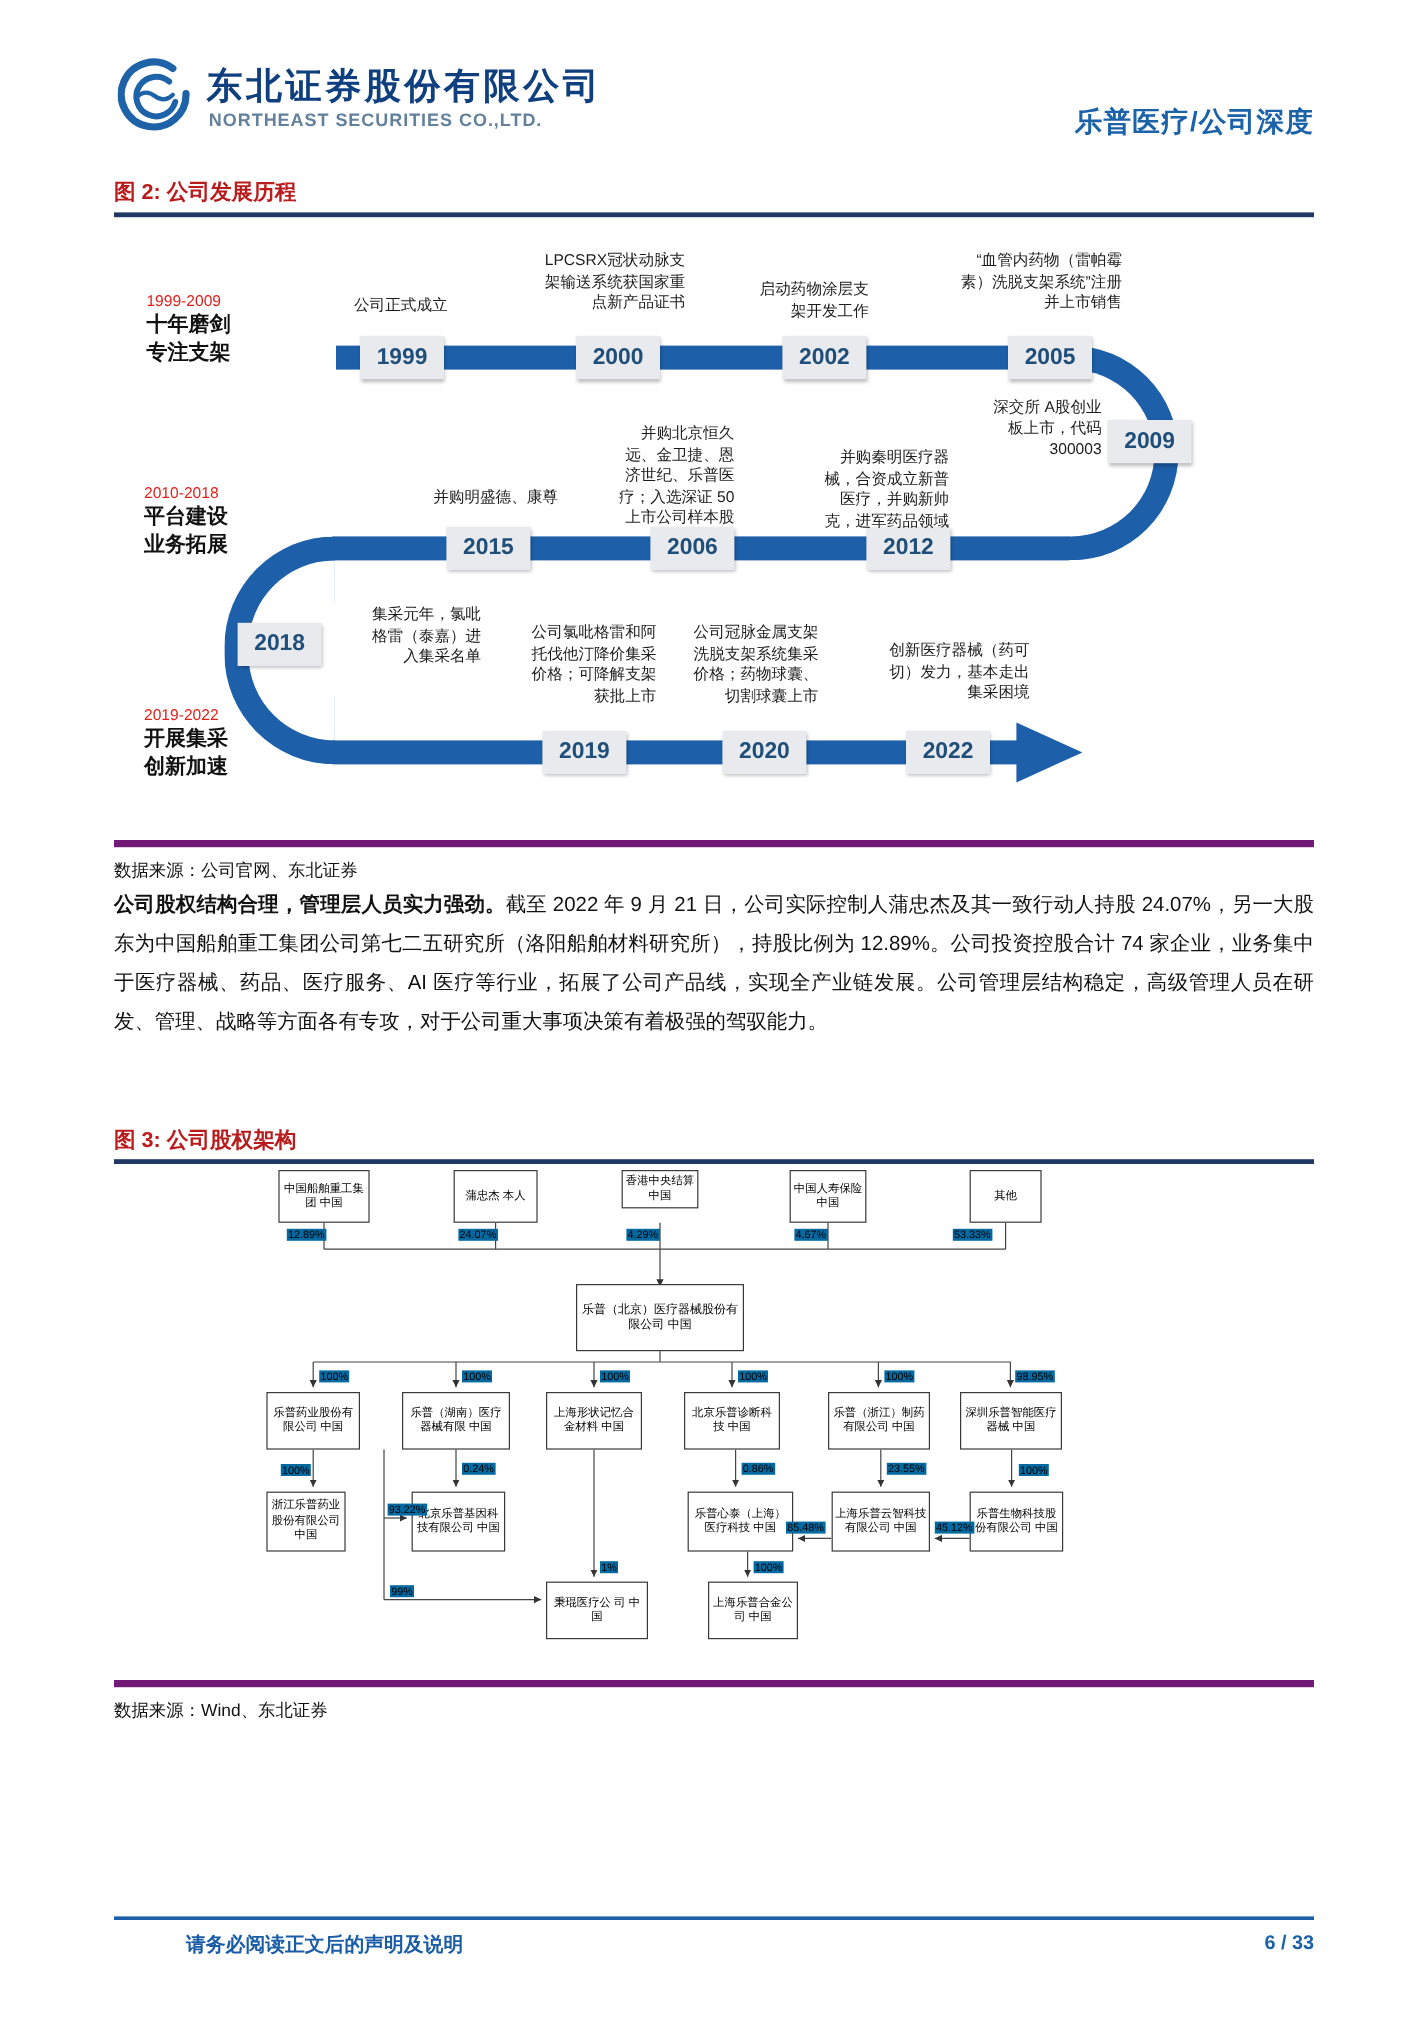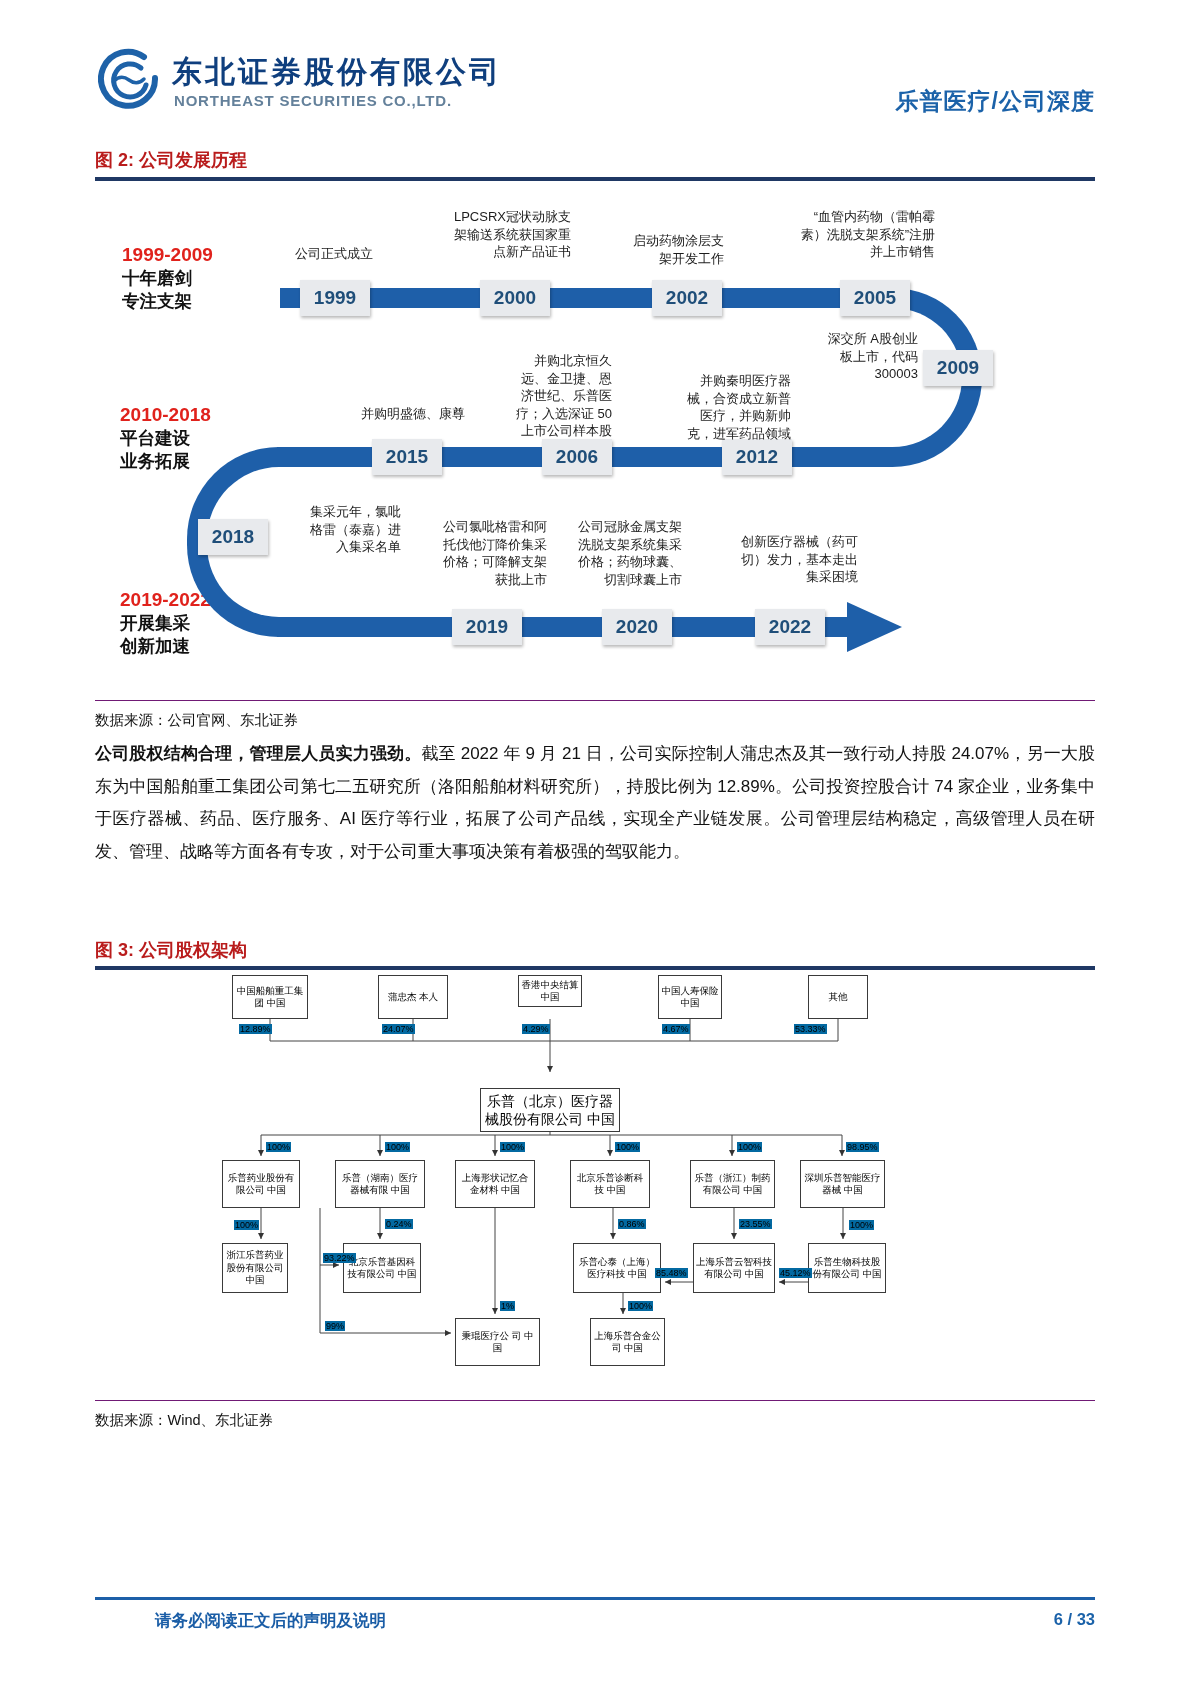--- a/index.html
+++ b/index.html
@@ -22,24 +22,24 @@
   .curve-r{position:absolute;box-sizing:border-box;border:20px solid #1E5FA9;border-left:none;
            border-radius:0 92px 92px 0;}
   .curve-l{position:absolute;box-sizing:border-box;border:20px solid #1E5FA9;border-right:none;
            border-radius:95px 0 0 95px;}
   .tl-arrow{position:absolute;width:0;height:0;border-top:25px solid transparent;border-bottom:25px solid transparent;
             border-left:55px solid #1E5FA9;}
   .chip{position:absolute;width:70px;height:36px;background:#E8EAED;color:#1F4E79;font-weight:bold;font-size:19px;
         display:flex;align-items:center;justify-content:center;box-shadow:1px 2px 3px rgba(0,0,0,.28);}
   .ann{position:absolute;font-size:13px;line-height:1.35;color:#1c1c1c;text-align:right;}
   .period{position:absolute;}
-  .period-range{font-size:19px;font-weight:bold;color:#E0221C;line-height:1.25;}
+  .period-range{font-size:13px;font-weight:normal;color:#E0221C;line-height:1.25;}
   .period-sub{font-size:17.5px;font-weight:bold;color:#111;line-height:1.3;}
 
-  .source-block{position:absolute;left:95px;width:1000px;border-top:1px solid #701a75;padding-top:10px;
+  .source-block{position:absolute;left:95px;width:1000px;border-top:6px solid #701a75;padding-top:10px;
                 font-size:14.5px;color:#111;}
 
   .body-text{position:absolute;left:95px;top:738px;width:1000px;font-size:17px;line-height:32.5px;
              text-align:justify;color:#111;margin:0;}
   .body-text .lead{font-weight:bold;}
 
   
   .org{position:absolute;left:95px;top:975px;width:1000px;height:415px;}
   .org svg{position:absolute;left:0;top:0;z-index:1;}
   .obox{position:absolute;box-sizing:border-box;border:1px solid #3a3a3a;background:#fff;z-index:2;
@@ -167,21 +167,21 @@
     <div class="obox" style="left:423px;top:0;width:64px;height:32px">香港中央结算 中国</div>
     <div class="obox" style="left:563px;top:0;width:64px;height:44px">中国人寿保险 中国</div>
     <div class="obox" style="left:713px;top:0;width:60px;height:44px">其他</div>
 
     <span class="opct" style="left:144px;top:49px">12.89%</span>
     <span class="opct" style="left:287px;top:49px">24.07%</span>
     <span class="opct" style="left:427px;top:49px">4.29%</span>
     <span class="opct" style="left:567px;top:49px">4.67%</span>
     <span class="opct" style="left:699px;top:49px">53.33%</span>
 
-    <div class="obox" style="left:385px;top:113px;width:140px;height:44px;font-size:14px">乐普（北京）医疗器械股份有限公司 中国</div>
+    <div class="obox" style="left:385px;top:95px;width:140px;height:56px;font-size:10px">乐普（北京）医疗器械股份有限公司 中国</div>
 
     <div class="obox" style="left:127px;top:185px;width:78px;height:48px">乐普药业股份有限公司 中国</div>
     <div class="obox" style="left:240px;top:185px;width:90px;height:48px">乐普（湖南）医疗器械有限 中国</div>
     <div class="obox" style="left:360px;top:185px;width:80px;height:48px">上海形状记忆合金材料 中国</div>
     <div class="obox" style="left:475px;top:185px;width:80px;height:48px">北京乐普诊断科技 中国</div>
     <div class="obox" style="left:595px;top:185px;width:85px;height:48px">乐普（浙江）制药有限公司 中国</div>
     <div class="obox" style="left:705px;top:185px;width:85px;height:48px">深圳乐普智能医疗器械 中国</div>
 
     <span class="opct" style="left:171px;top:167px">100%</span>
     <span class="opct" style="left:290px;top:167px">100%</span>

